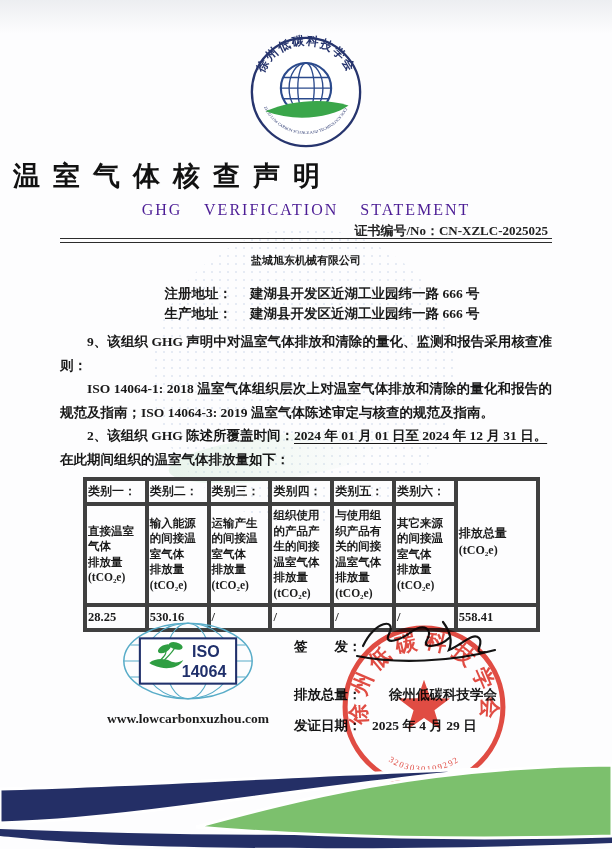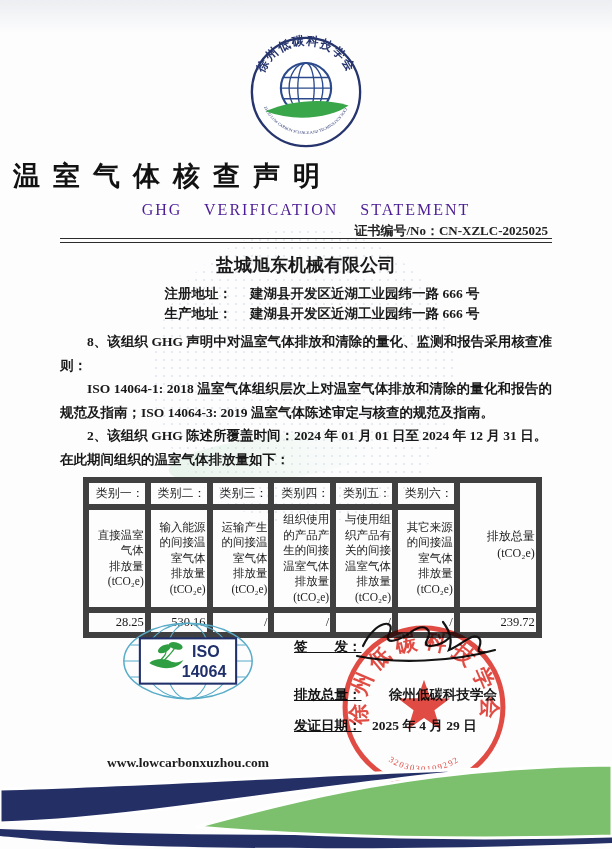--- a/index.html
+++ b/index.html
@@ -36,53 +36,53 @@
   .title-en {
     left:0; right:0; top:201px; text-align:center; font-size:16px; font-weight:500;
     letter-spacing:2px; word-spacing:16px; color:#4c1d95;
   }
   .cert-line { right:64px; top:222px; font-size:13px; font-weight:bold; color:#222; }
   .double-rule {
     left:60px; right:60px; top:238px; height:4.5px;
     border-top:1.6px solid #2c2c2c; border-bottom:1.6px solid #2c2c2c;
   }
 
-  .company-name { left:0; right:0; top:253px; text-align:center; font-size:18px; font-weight:bold; }
+  .company-name { left:0; right:0; top:253px; text-align:center; font-size:11px; font-weight:bold; }
   .addr { left:0; right:0; text-align:center; font-size:13.5px; font-weight:bold;padding-left:32px; }
   .addr .gap { display:inline-block; width:18px; }
   .addr1 { top:285px; } .addr2 { top:305px; }
 
   .body-text {
     left:60px; top:330px; width:492px; font-size:13.5px; line-height:23.6px;
     font-weight:600; text-align:justify; color:#181818;
   }
   .body-text p { text-indent:2em; }
   .body-text p.no-indent { text-indent:0; }
-  .uline { text-underline-offset:3px; }
+  .uline { text-decoration:underline; text-underline-offset:3px; }
 
   
   .emi-table {
     left:83px; top:477px; width:453px; border-collapse:collapse; table-layout:fixed;
     font-size:11.5px; color:#1b1b1b;
   }
   .emi-table th, .emi-table td {
-    border:6px solid #404040; text-align:right; vertical-align:middle;
-    font-weight:normal; padding:2px 1px;
+    border:4px solid #404040; text-align:left; vertical-align:middle;
+    font-weight:bold; padding:2px 1px;
   }
   .emi-table { border:1.5px solid #3d3d3d; }
   .emi-table .hdr-row th { height:21px; font-size:12px; }
   .emi-table .desc-row td { height:86px; white-space:pre-line; line-height:15.5px; }
   .emi-table .total-cell { white-space:pre-line; line-height:17px; font-size:12px; }
   .emi-table .val-row td { height:25px; font-size:12.5px; }
   .emi-table col.cat { width:61.8px; } .emi-table col.total { width:82px; }
 
   
   .iso-logo { left:121px; top:620px; width:134px; height:82px; }
-  .website { left:98px; top:711px; width:180px; text-align:center; font-size:13.5px; font-weight:bold; color:#1c1c1c;margin-top:44px; }
-  .f-label { font-size:13.5px; font-weight:bold; color:#141414;text-decoration:underline; }
+  .website { left:98px; top:711px; width:180px; text-align:center; font-size:13.5px; font-weight:bold; color:#1c1c1c; }
+  .f-label { font-size:13.5px; font-weight:bold; color:#141414; }
   .sign-label { left:294px; top:638px; }
   .issuer-label { left:294px; top:686px; }
   .date-label { left:294px; top:717px; }
   .issuer-value { left:378px; top:686px; width:130px; text-align:center; font-size:13.5px; font-weight:bold; }
   .date-value { left:372px; top:717px; width:140px; font-size:13.5px; font-weight:bold; }
   .signature { left:345px; top:610px; width:160px; height:62px; }
   .stamp { left:338px; top:621px; width:172px; height:172px; mix-blend-mode:multiply; opacity:.9; pointer-events:none; }
 
   .waves { left:0; top:739px; width:612px; height:110px; }
 </style>
@@ -126,21 +126,21 @@
 
   <div class="abs company-name">盐城旭东机械有限公司</div>
   <div class="abs addr addr1">
     <span>注册地址：</span><span class="gap"></span><span>建湖县开发区近湖工业园纬一路 666 号</span>
   </div>
   <div class="abs addr addr2">
     <span>生产地址：</span><span class="gap"></span><span>建湖县开发区近湖工业园纬一路 666 号</span>
   </div>
 
   <div class="abs body-text">
-    <p>8、该组织 GHG 声明中对温室气体排放和清除的量化、监测和报告采用核查准则：</p>
+    <p>9、该组织 GHG 声明中对温室气体排放和清除的量化、监测和报告采用核查准则：</p>
     <p>ISO 14064-1: 2018 温室气体组织层次上对温室气体排放和清除的量化和报告的规范及指南；ISO 14064-3: 2019 温室气体陈述审定与核查的规范及指南。</p>
     <p><span>2、该组织 GHG 陈述所覆盖时间：</span><span class="uline">2024 年 01 月 01 日至 2024 年 12 月 31 日。</span></p>
     <p class="no-indent">在此期间组织的温室气体排放量如下：</p>
   </div>
 
   <table class="abs emi-table">
     <colgroup>
       <col class="cat">
         <col class="cat">
         <col class="cat">
@@ -193,21 +193,21 @@
 排放量
 (tCO₂e)</td>
     </tr>
     <tr class="val-row">
       <td>28.25</td>
       <td>530.16</td>
       <td>/</td>
       <td>/</td>
       <td>/</td>
       <td>/</td>
-      <td>239.72</td>
+      <td>558.41</td>
     </tr>
   </tbody>
     </table>
 
   <svg class="abs iso-logo" viewBox="0 0 142 86">
     <g stroke="#58acc8" fill="none">
       <ellipse cx="71" cy="43" rx="68" ry="40" stroke-width="1.6"></ellipse>
       <ellipse cx="71" cy="43" rx="24" ry="40" stroke-width="1.2"></ellipse>
       <ellipse cx="71" cy="43" rx="47" ry="40" stroke-width="1.2"></ellipse>
       <line x1="10" y1="26" x2="132" y2="26" stroke-width="1.2"></line>

